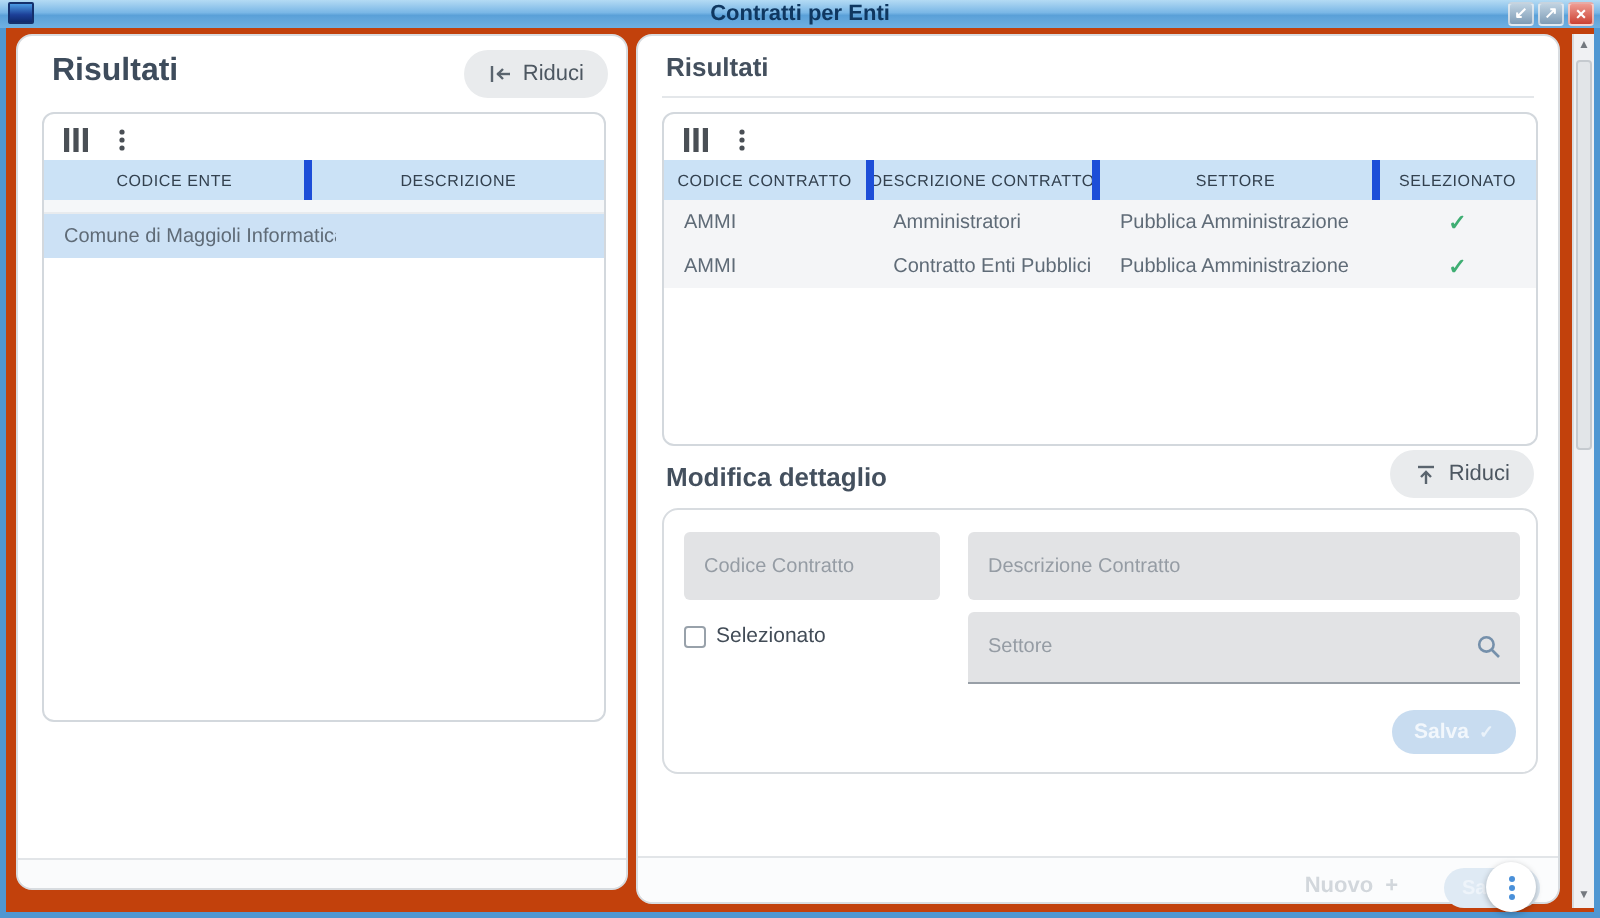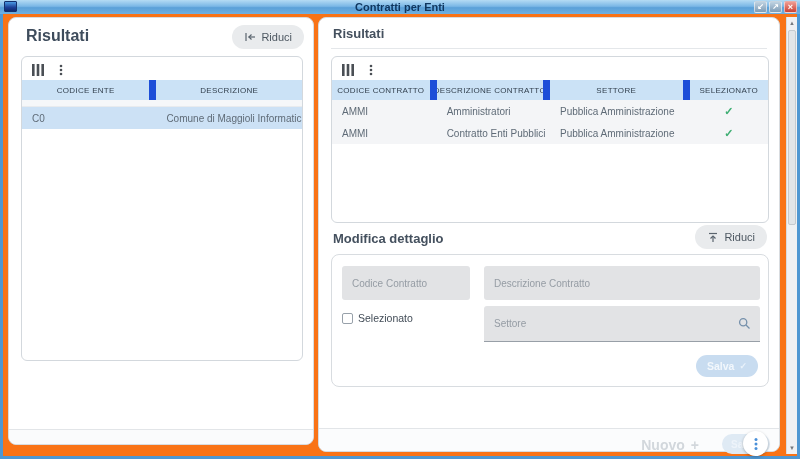--- a/index.html
+++ b/index.html
@@ -17,21 +17,21 @@
   .win-title { position:absolute; left:0; right:0; top:0; height:14px; line-height:14px;
     text-align:center; font-size:11px; font-weight:bold; color:#0f3760; }
   .controls { position:absolute; right:3px; top:1px; display:flex; gap:2px; }
   .ctrl { width:13px; height:12px; border-radius:2px; border:1px solid rgba(255,255,255,.55);
     color:#fff; font-size:8px; line-height:10px; display:flex; align-items:center; justify-content:center;
     padding:0; cursor:pointer; font-weight:bold; }
   .ctrl.win { background:linear-gradient(#bfd2e1,#7e9cb6); }
   .ctrl.close { background:linear-gradient(#ef9c92,#cb4133); font-size:9px; }
 
   
-  .content { position:absolute; top:14px; left:3px; right:3px; bottom:3px; background:#f97316;padding-left:44px; }
+  .content { position:absolute; top:14px; left:3px; right:3px; bottom:3px; background:#c2410c;padding-left:44px; }
 
   .card { position:absolute; background:#fff; border:1px solid #d8dce0; border-radius:8px; }
 
   
   .left-card  { left:5px;  top:3px; width:306px; height:428px; }
   .right-card { left:315px; top:3px; width:462px; height:435px; }
 
   .h-big { position:absolute; left:17px; top:9px; font-size:16px; font-weight:bold; color:#3e4c5c; }
   .h-med { position:absolute; left:14px; font-size:13px; font-weight:bold; color:#44505e; }
 
@@ -42,21 +42,21 @@
 
   .table-card { position:absolute; background:#fff; border:1px solid #d3d8dd; border-radius:6px; overflow:hidden; }
   .tc-left  { left:12px; top:38px; width:282px; height:305px; }
   .tc-right { left:12px; top:38px; width:438px; height:167px; }
 
   .table-toolbar { height:23px; display:flex; align-items:center; gap:15px; padding:5px 10px 2px; }
   .tool-icon { display:flex; align-items:center; cursor:pointer; }
 
   .thead { display:flex; height:20px; background:#cbe2f6; }
   .th { display:flex; align-items:center; justify-content:center; font-size:8px; color:#33414f;
-    letter-spacing:.3px; border-right:7px solid #1d4ed8; overflow:hidden; white-space:nowrap; }
+    letter-spacing:.3px; border-right:4px solid #1d4ed8; overflow:hidden; white-space:nowrap; }
   .th:last-child { border-right:none; }
   .spacer-row { height:7px; background:#f5f7f9; border-bottom:1px solid #e8ebee; }
 
   .tr { display:flex; height:22px; align-items:center; }
   .tr.sel { background:#cce1f5; }
   .tr.stripe { background:#f4f5f7; }
   .tr.plain { background:#fff; border-bottom:1px solid #f0f1f3; }
   .td { font-size:10px; color:#5f6b77; padding-left:10px; white-space:nowrap; overflow:hidden; }
   .td.center { display:flex; justify-content:center; padding:0; }
 
@@ -92,21 +92,21 @@
   .cb-box { width:11px; height:11px; background:#fff; border:1px solid #98a1aa; border-radius:2px; }
 
   .save-btn { position:absolute; right:10px; bottom:9px; height:22px; padding:0 11px;
     border:none; border-radius:11px; background:#c8dcf0; color:#f2f7fc; font-size:10.5px;
     font-weight:bold; display:flex; align-items:center; gap:5px; font-family:inherit; }
   .save-btn .check { color:#eaf2fa; font-size:9px; }
 
   
   .rp-footer { position:absolute; left:0; right:0; top:411px; bottom:0; background:#fbfcfd;
     border-radius:0 0 8px 8px; }
-  .nuovo-faded { position:absolute; right:80px; top:8px; font-size:14px; font-weight:bold;
+  .nuovo-faded { position:absolute; right:80px; top:8px; font-size:11px; font-weight:bold;
     color:#d2d7dc; display:flex; gap:6px; align-items:center; }
   .salva-faded { position:absolute; right:9px; top:5px; width:48px; height:20px; border:none;
     border-radius:10px; background:#dfeaf4; color:#eef4fa; font-size:10px; font-weight:bold;
     text-align:left; padding-left:9px; font-family:inherit; }
   .circle-btn { position:absolute; right:11px; top:2px; width:25px; height:25px; border-radius:50%;
     background:#fff; border:none; box-shadow:0 1px 3px rgba(0,0,0,.28); cursor:pointer;
     display:flex; align-items:center; justify-content:center; }
 
   
   .scrollbar { position:absolute; top:3px; right:0; bottom:2px; width:11px;
@@ -167,21 +167,20 @@
                 <circle cx="2" cy="10" r="1.3" fill="#4a4f55"></circle>
               </svg>
           </span>
         </div>
         <div class="thead">
           <div class="th w48">CODICE ENTE</div>
           <div class="th w52">DESCRIZIONE</div>
         </div>
         <div class="spacer-row"></div>
         <div class="tr sel">
-          <div class="td w48">C0</div>
           <div class="td w52">Comune di Maggioli Informatica</div>
         </div>
       </div>
 
       <div class="card-footer-sep" style="top:411px;"></div>
       <div class="left-strip"></div>
     </section>
 
     <section class="card right-card">
       <div class="h-med" style="top:8px;">Risultati</div>

